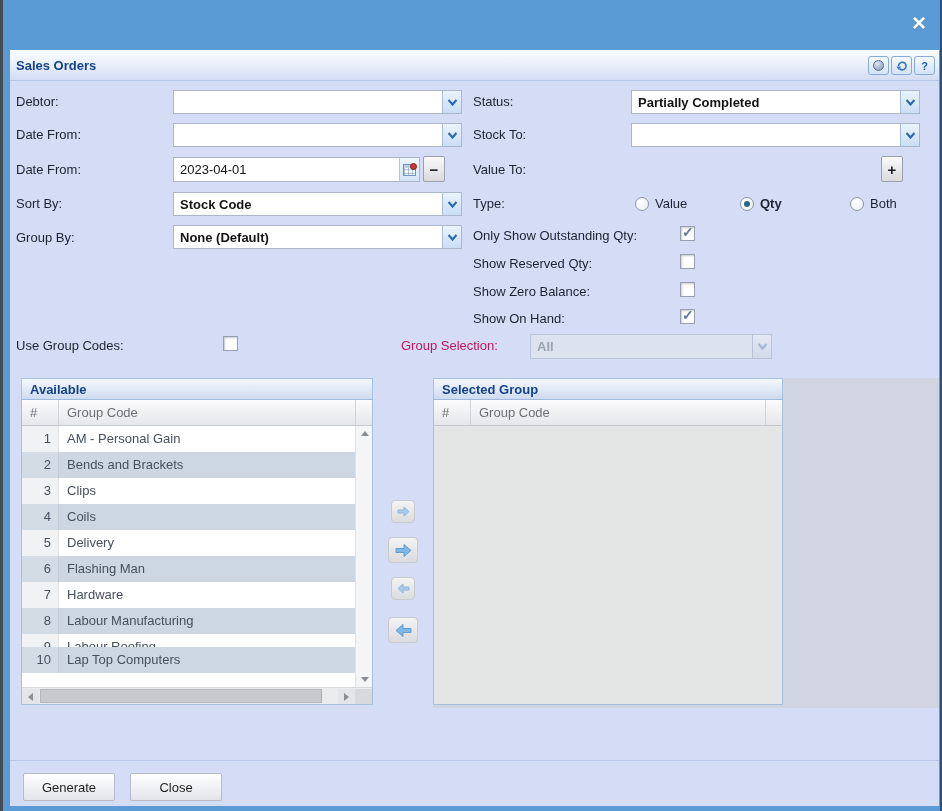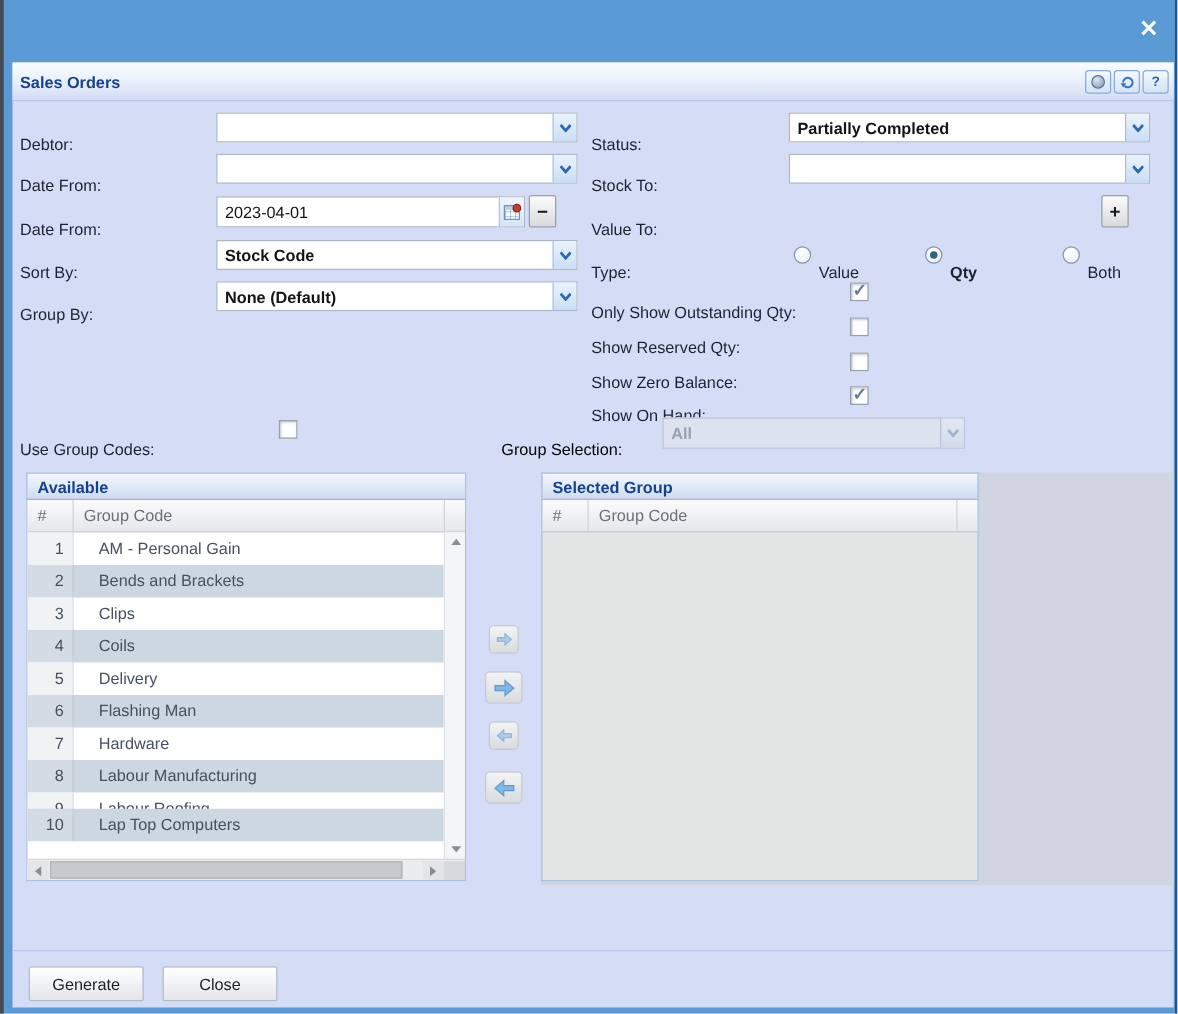--- a/index.html
+++ b/index.html
@@ -16,22 +16,22 @@
   .hdrstrip { position:absolute; left:0; top:0; right:0; height:31px;
               background:linear-gradient(#fafcfe,#e7eefb 55%,#d2dcf4); border-bottom:1px solid #b7c6e6; }
   .hdrstrip .title { position:absolute; left:6px; top:8px; font-weight:bold; color:#15428b; font-size:13px; }
   .tools { position:absolute; right:4px; top:6px; display:flex; gap:2px; }
   .toolbtn { width:21px; height:19px; border:1px solid #86abd8; border-radius:3px;
              background:linear-gradient(#f4f9fe,#d3e3f6); display:flex; align-items:center; justify-content:center;
              font-size:11px; font-weight:bold; color:#2a5db0; cursor:pointer; }
   .gear { width:11px; height:11px; border-radius:50%; border:1px solid #5b719b;
           background:radial-gradient(circle at 35% 30%, #dfe7f2, #7e93b5); }
 
-  .lbl { position:absolute; white-space:nowrap;margin-top:14px; }
-  .lbl.dis { color:#000000;text-align:right; }
+  .lbl { position:absolute; white-space:nowrap; }
+  .lbl.dis { color:#be185d;text-align:right; }
 
   
   .combo { position:absolute; height:24px; background:#fff; border:1px solid #abb7c9; display:flex;font-weight:bold; }
   .combo .val { flex:1; padding:4px 6px 0 6px; font-size:13px; color:#141414; overflow:hidden; white-space:nowrap; }
   .combo .trigger { width:19px; border-left:1px solid #a8bcd8;
                     background:linear-gradient(#eaf3fc,#c9def5); display:flex; align-items:center; justify-content:center; cursor:pointer; }
   .combo.dis { background:#dde2ef; border-color:#bac4d8; }
   .combo.dis .val { color:#98a2b0; }
   .combo.dis .trigger { background:linear-gradient(#e3e8f2,#d2daea); border-left-color:#bac4d8; }
 
@@ -66,21 +66,21 @@
   .ghead { position:absolute; left:0; right:0; top:0; height:26px;
            background:linear-gradient(#fbfbfc,#e6e7ea); border-bottom:1px solid #c5c8cd; display:flex; }
   .ghead .gc { padding:5px 0 0 8px; color:#6b7078; font-size:13px; border-right:1px solid #cfd2d7; }
   .ghead .gc.num { width:37px; }
   .ghead .gc.code { flex:1; }
   .ghead .gc.spacer { width:16px; border-right:none; }
   .grow { position:absolute; left:0; right:17px; height:26px; display:flex; cursor:pointer; }
   .grow.alt { background:#cdd7e2; }
   .grow .cell { padding:5px 0 0 0; font-size:13px; color:#46505e; white-space:nowrap; overflow:hidden; }
   .grow .cell.num { width:37px; text-align:right; padding-right:7px; border-right:1px solid rgba(60,70,90,.10); }
-  .grow .cell.code { flex:1; padding-left:20px; }
+  .grow .cell.code { flex:1; padding-left:8px; }
   .grow.alt .cell.num { background:rgba(255,255,255,.12); }
   .grow:not(.alt) .cell.num { background:#f1f2f4; }
 
   .vscroll { position:absolute; right:0; top:26px; bottom:17px; width:17px; background:#f4f5f7; border-left:1px solid #dfe2e6; }
   .hscroll { position:absolute; left:0; right:0; bottom:0; height:17px; background:#ebeced; border-top:1px solid #d6d8da; }
   .hthumb { position:absolute; left:18px; top:1px; width:282px; height:14px; background:#c7c9cc; border:1px solid #b2b4b8; }
   .sarrow { position:absolute; width:17px; height:15px; display:flex; align-items:center; justify-content:center; background:#e4e5e7; cursor:pointer; }
   .tri-up    { width:0; height:0; border-left:4px solid transparent; border-right:4px solid transparent; border-bottom:5px solid #8a8e94; }
   .tri-down  { width:0; height:0; border-left:4px solid transparent; border-right:4px solid transparent; border-top:5px solid #8a8e94; }
   .tri-left  { width:0; height:0; border-top:4px solid transparent; border-bottom:4px solid transparent; border-right:5px solid #8a8e94; }

